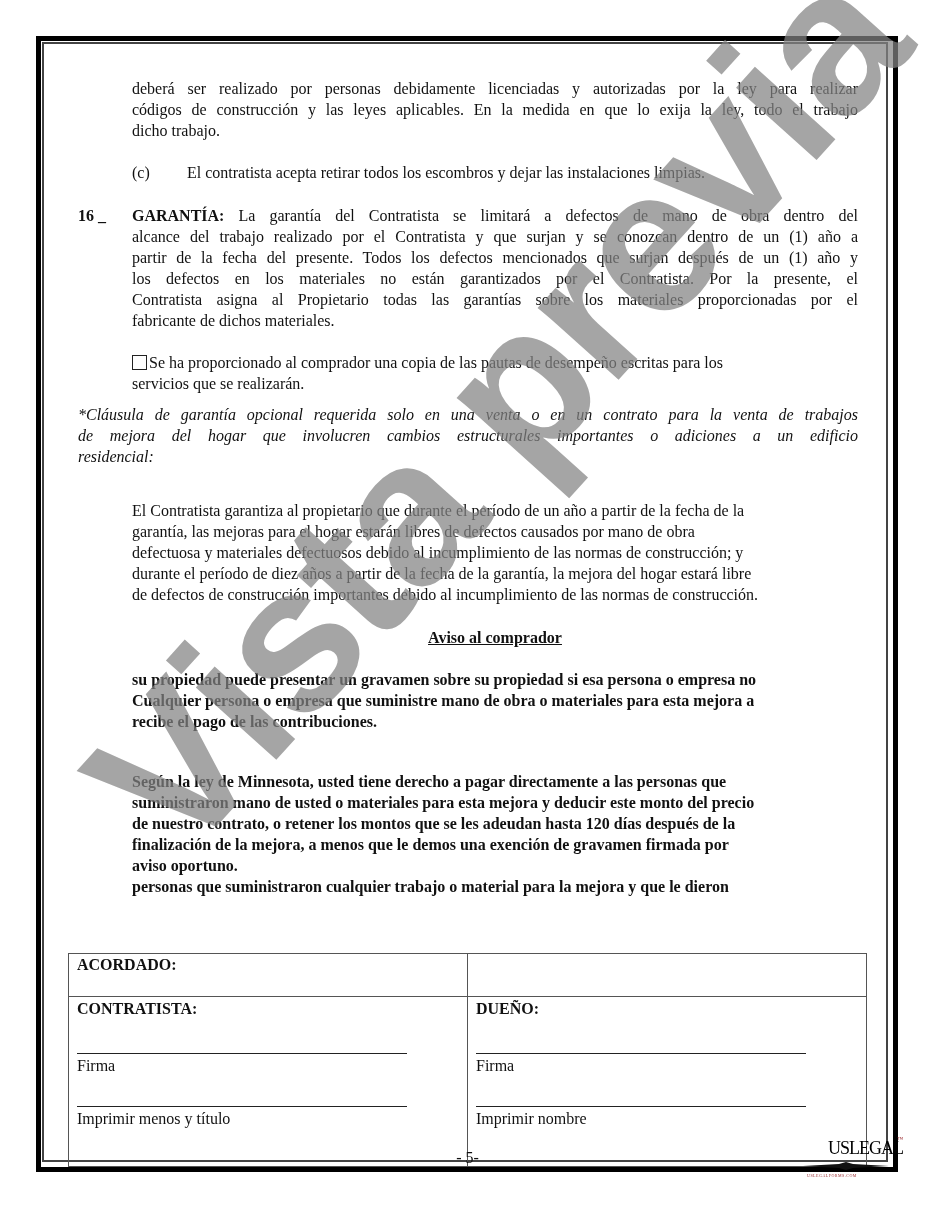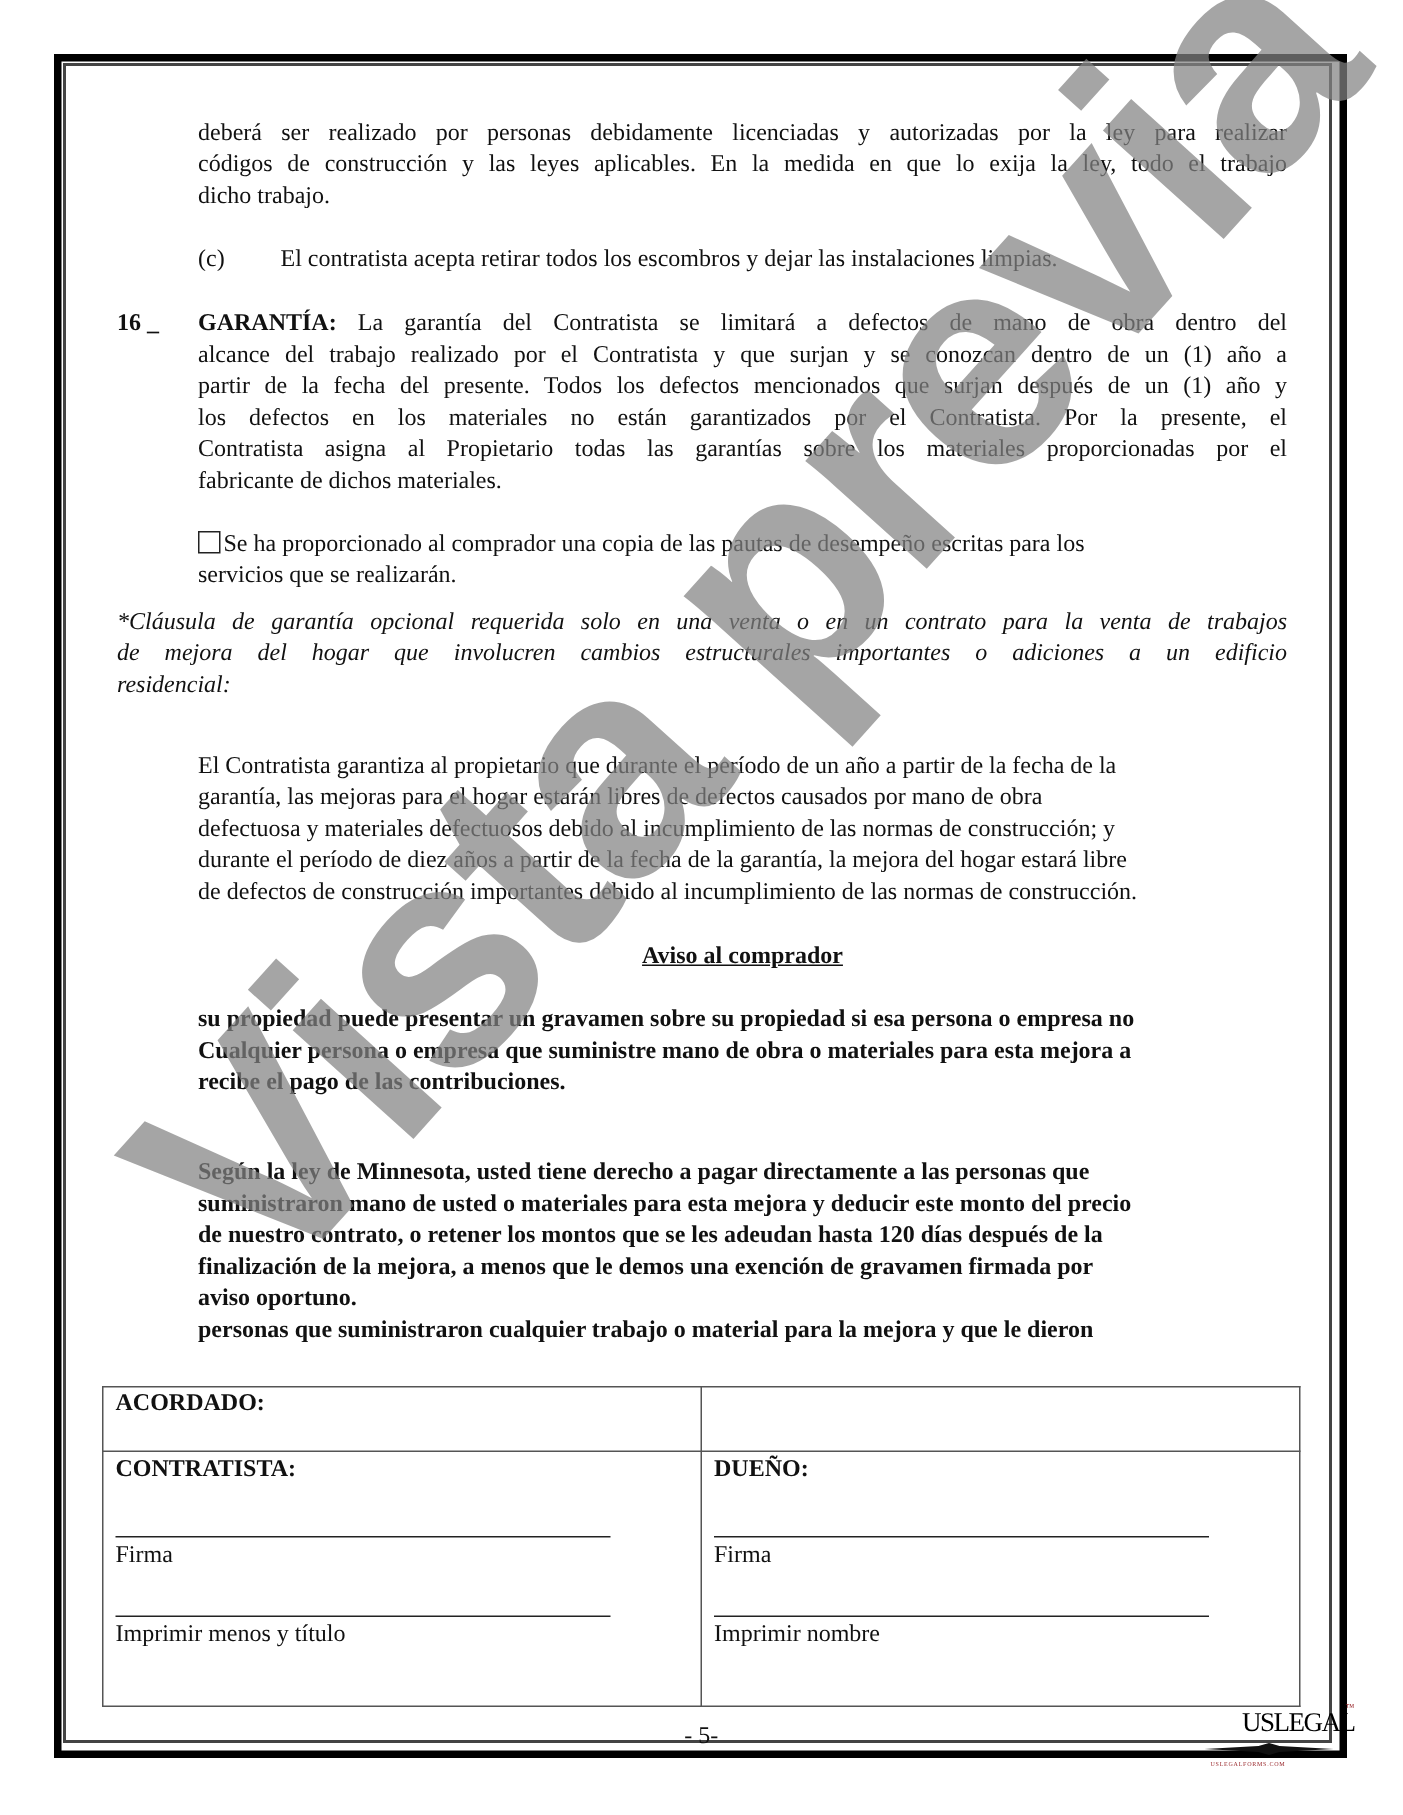--- a/index.html
+++ b/index.html
@@ -11,21 +11,21 @@
          border:2px solid #444; box-sizing:border-box; }
   .page { position:absolute; left:0; top:0; width:935px; height:1210px; }
   .txt { position:absolute; font-size:16px; line-height:21px; }
   .b { font-weight:bold; }
   .i { font-style:italic; }
   .u { text-decoration:underline; }
   .line { display:block; white-space:nowrap; }
   .jl { display:block; text-align:justify; text-align-last:justify; white-space:normal; }
   .checkbox { display:inline-block; width:15px; height:15px; border:1.5px solid #222;
               vertical-align:-2px; margin-right:2px; box-sizing:border-box; }
-  table.sig { position:absolute; left:68px; top:924px; width:799px; border-collapse:collapse; }
+  table.sig { position:absolute; left:68px; top:953px; width:799px; border-collapse:collapse; }
   table.sig td { border:1.5px solid #555; vertical-align:top; padding:0 8px; font-size:16px; }
   .sig-rule { border-bottom:1.5px solid #222; width:330px; height:0; }
   .sig-label { font-size:16px; line-height:20px; }
   .wm-text { position:absolute; left:0; top:0; font-family:"Liberation Sans", sans-serif; font-weight:bold;
       font-size:205px; color:rgba(130,130,130,0.72); white-space:nowrap; letter-spacing:-4px;
       transform: translate(40px, 740px) rotate(-48deg); transform-origin:0 0; }
   .logo { position:absolute; left:793px; top:1134px; width:110px; height:50px; }
   .logo-text { font-family:"Liberation Serif", serif; font-size:18px; color:#000000; letter-spacing:-1px; line-height:28px;text-align:right; }
   .logo-tm { position:absolute; left:104px; top:2px; font-size:6px; color:#9b2b2f; }
   .logo-wing { position:absolute; left:10px; top:28px; width:86px; height:8px; }

